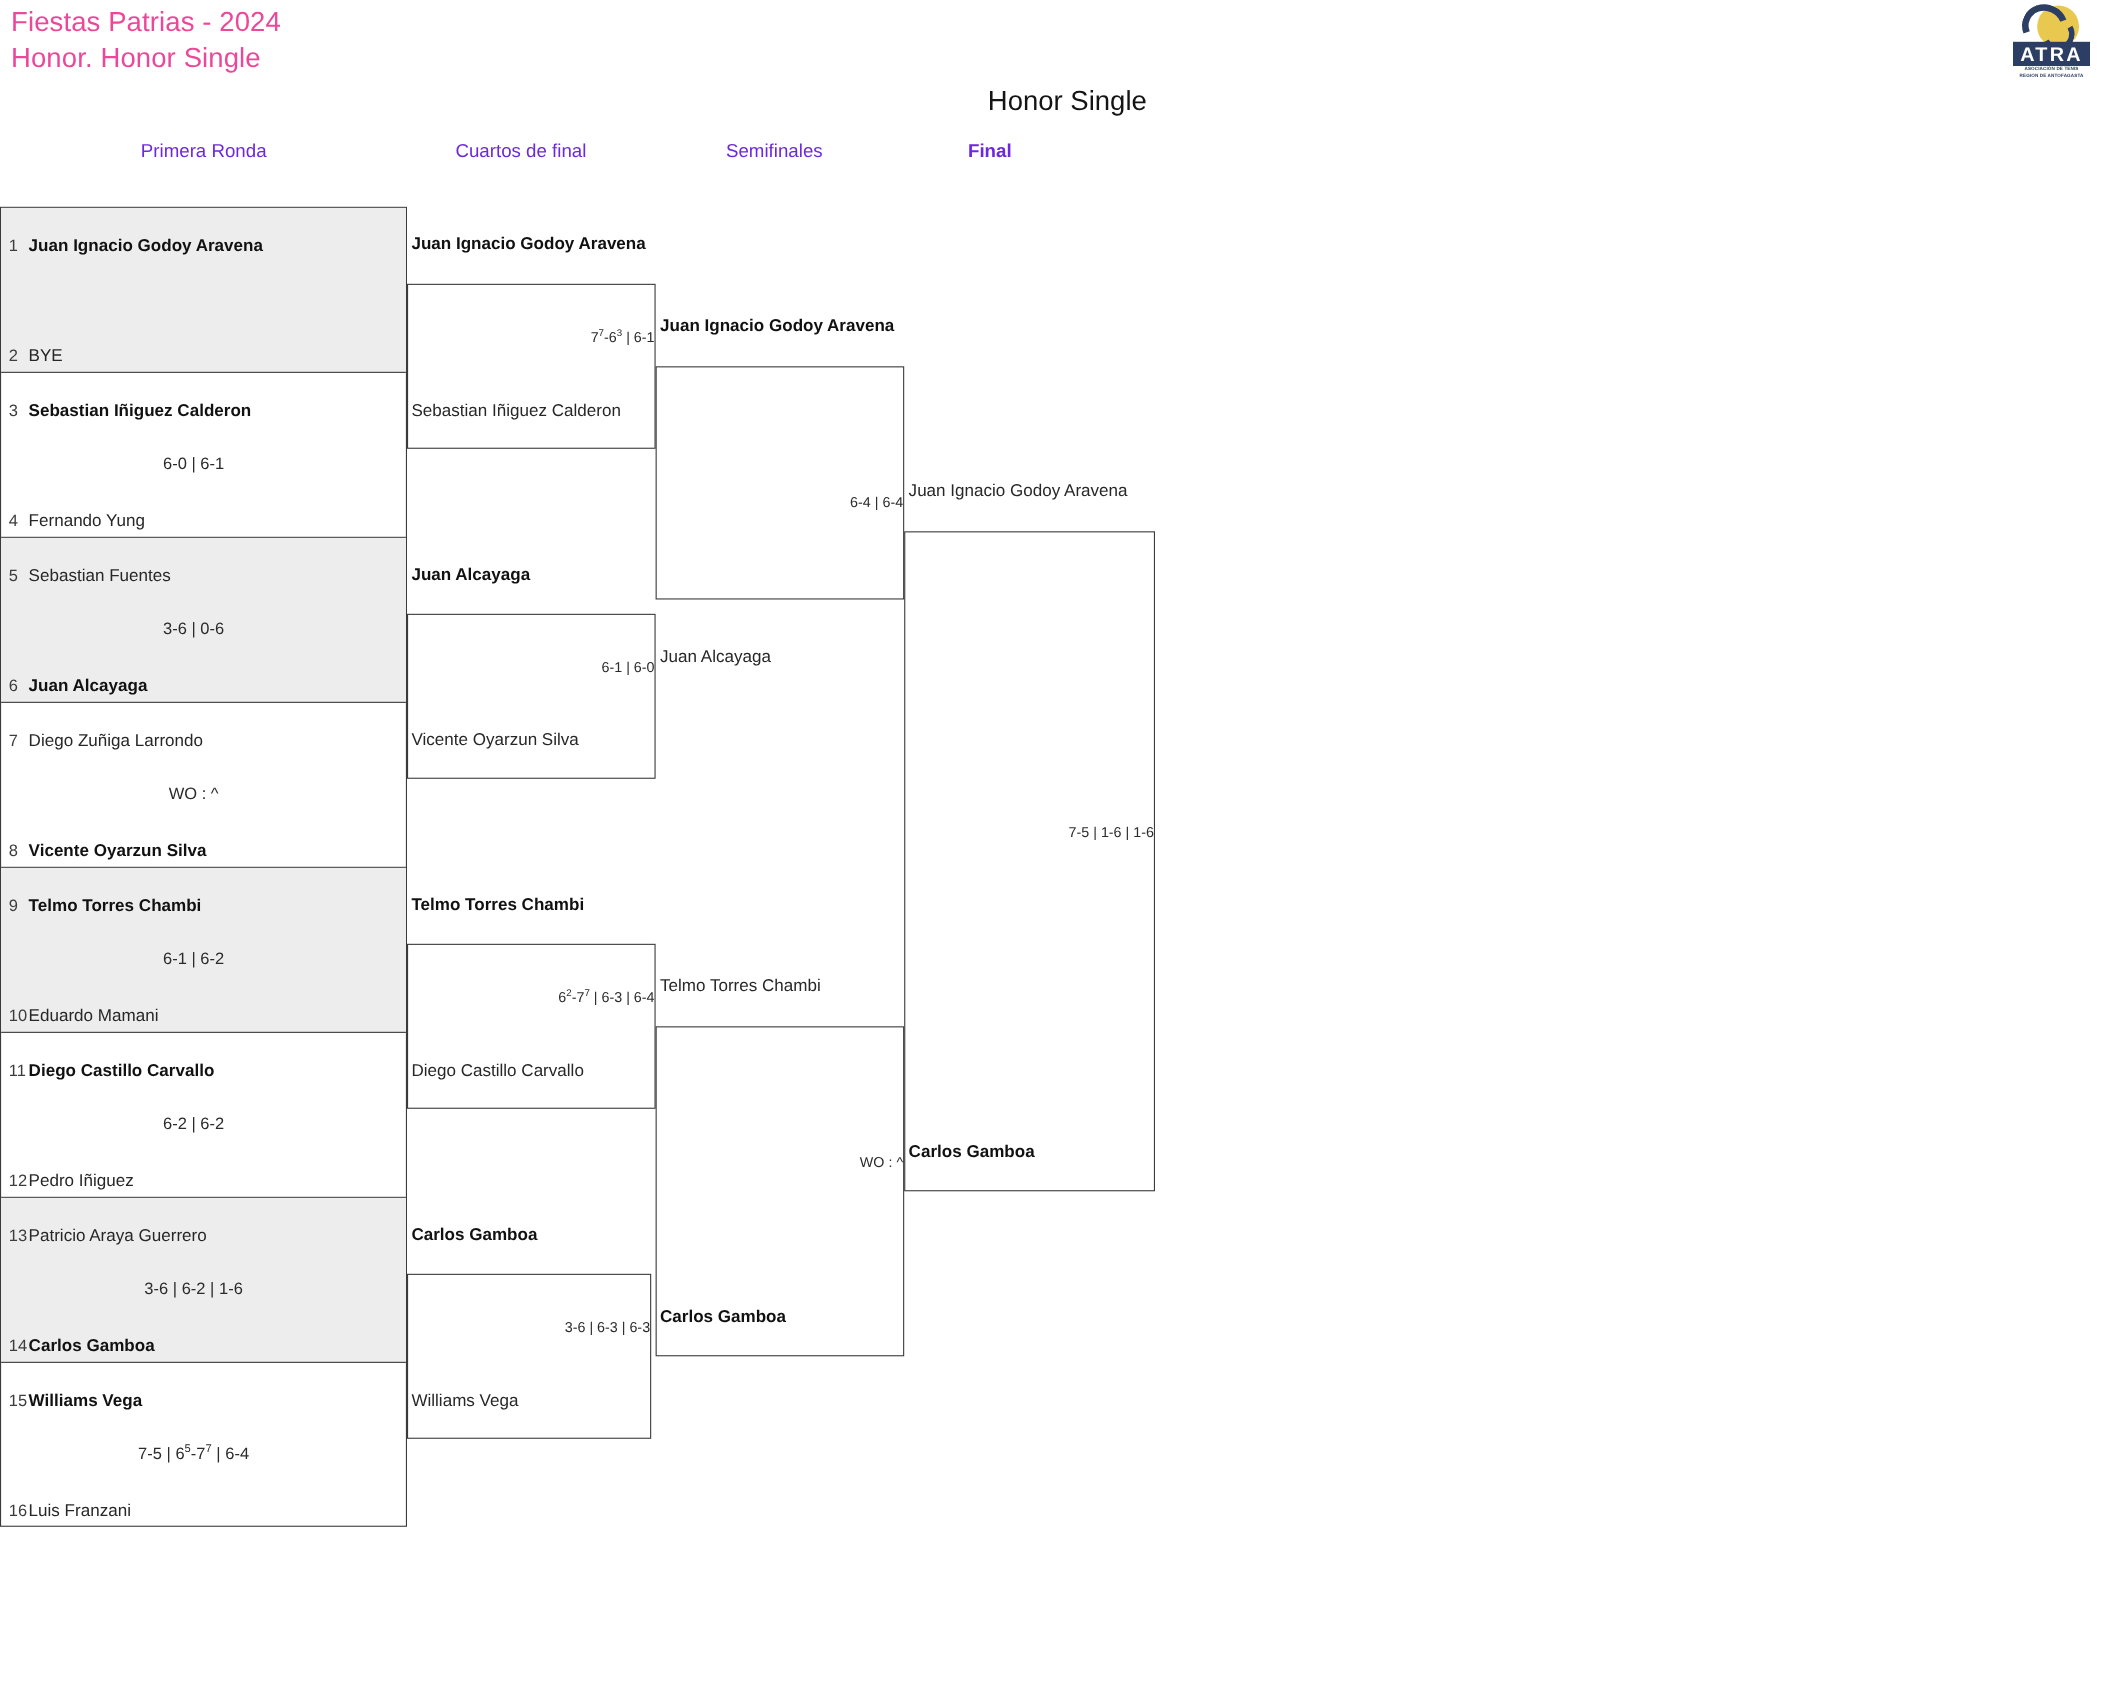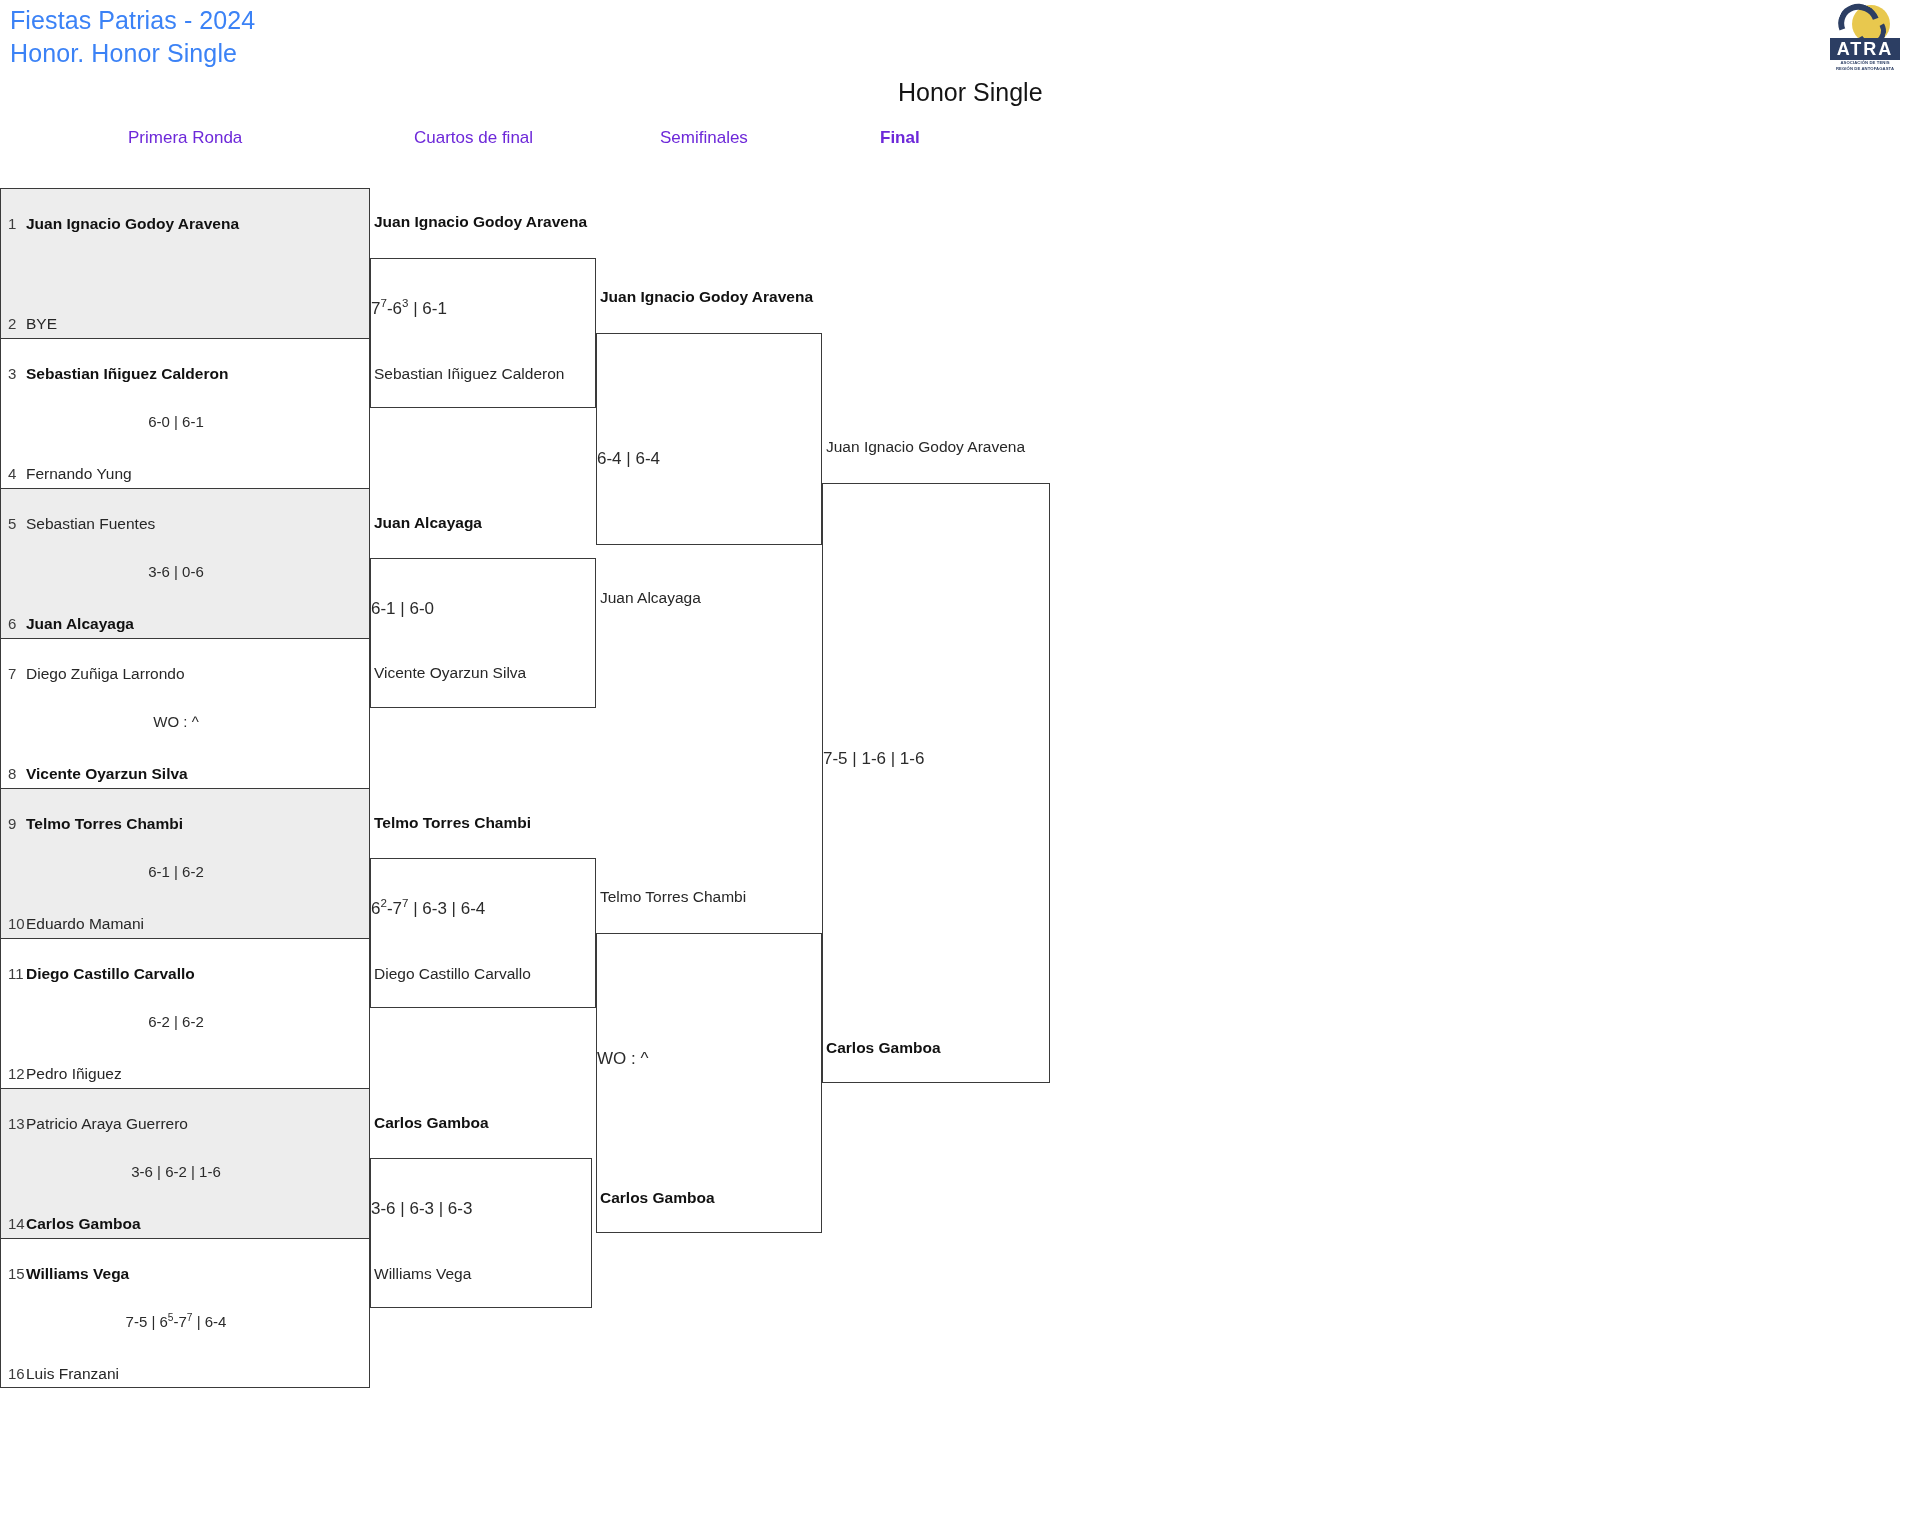--- a/index.html
+++ b/index.html
@@ -9,21 +9,21 @@
     background:#ffffff;
     font-family:"Liberation Sans", sans-serif;
     color:#1a1a1a;
     position:relative;
     overflow:hidden;
   }
 
   
   #tournament-title {
     position:absolute; left:10px; top:4px;
-    font-size:25px; line-height:1.32; font-weight:400; color:#3b82f6;
+    font-size:25px; line-height:1.32; font-weight:400; color:#ec4899;
     letter-spacing:0.1px;
   }
   #tournament-title div { white-space:nowrap; }
 
   
   #logo { position:absolute; right:16px; top:2px; width:78px; height:74px; }
   #logo .lg-ball {
     position:absolute; left:26px; top:3px; width:38px; height:38px;
     border-radius:50%; background:#e8c84e;
   }
@@ -92,21 +92,21 @@
   .r1-bottom { top:126px; }
   .r1-score {
     position:absolute; left:0; right:18px; top:74px;
     text-align:center; font-size:15px; color:#2b2b2b; white-space:nowrap;
   }
 
   
   .bx { position:absolute; border:1px solid #3a3a3a; background:transparent; }
   .bx-score {
     position:absolute; left:0; right:0;
-    text-align:left; font-size:17px; color:#2b2b2b; white-space:nowrap;
+    text-align:right; font-size:13px; color:#2b2b2b; white-space:nowrap;
   }
   .adv-name {
     position:absolute; font-size:15.5px; color:#272727; white-space:nowrap;
   }
   .adv-name.win { font-weight:700; color:#111111; }
 
   sup { font-size:0.68em; vertical-align:super; line-height:0; }
 </style>
 </head>
 <body>

